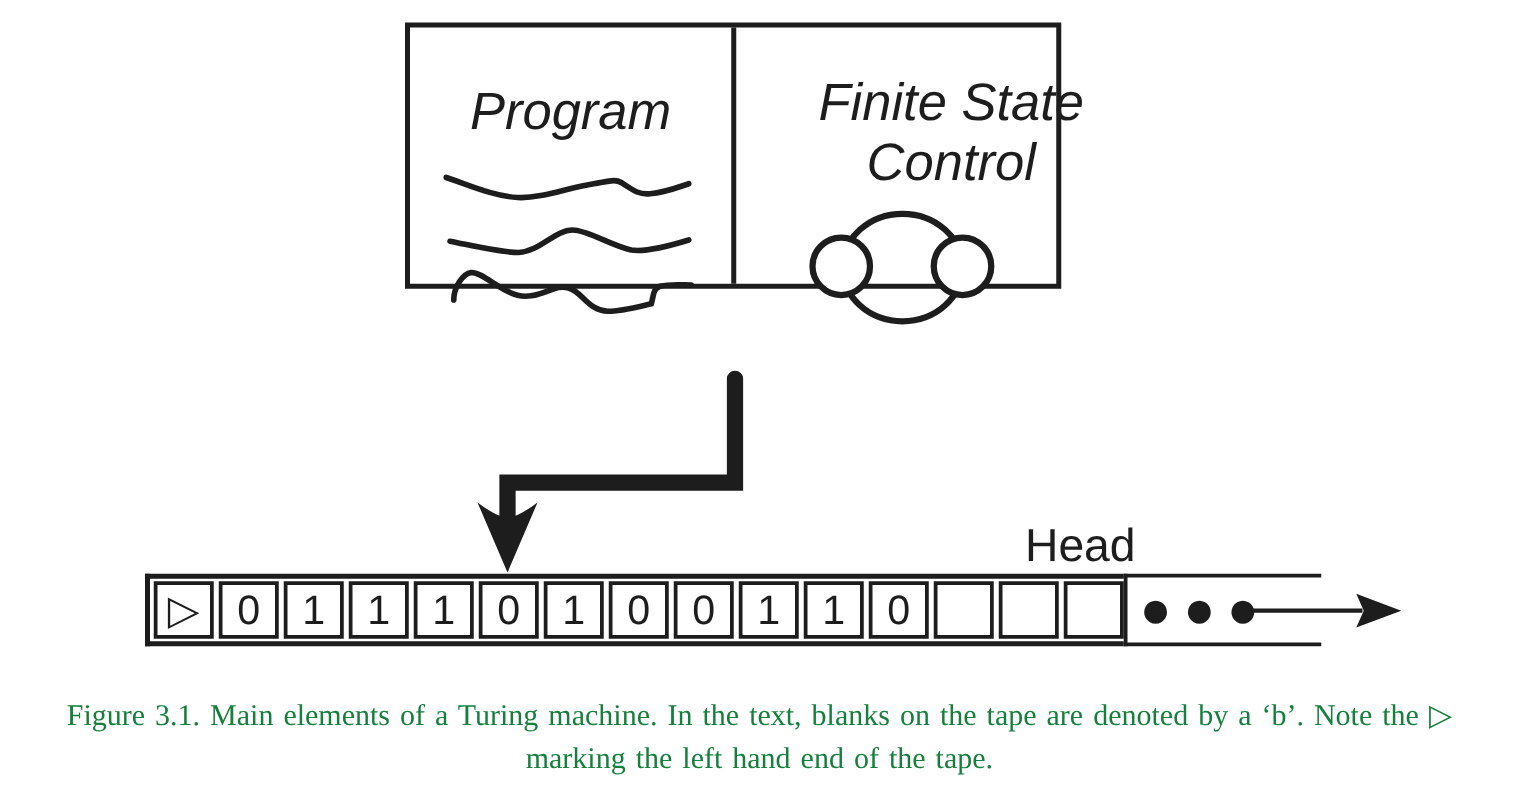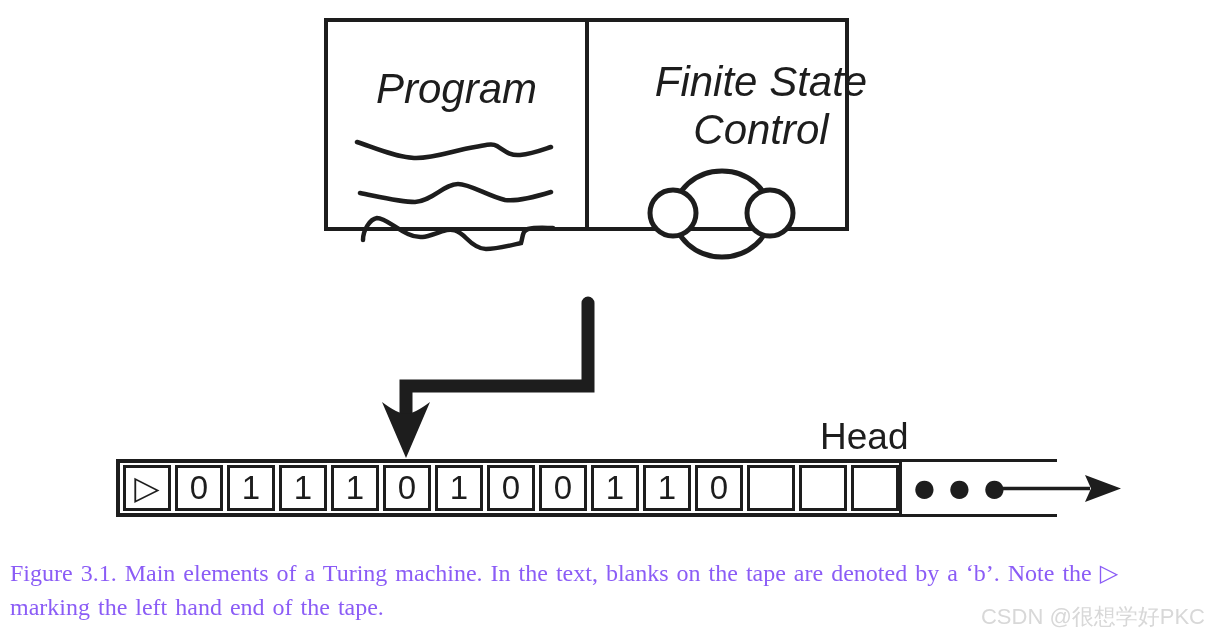--- a/index.html
+++ b/index.html
@@ -93,21 +93,22 @@
   .head-line{fill:none;stroke:var(--ink);stroke-width:13;stroke-linecap:round;stroke-linejoin:miter;}
   .solid{fill:var(--ink);stroke:none;}
   .thin-arrow{fill:none;stroke:var(--ink);stroke-width:3.5;}
   
   .caption{
     position:absolute;left:10px;top:556px;width:1195px;
     font-family:"Liberation Serif","DejaVu Serif","DejaVu Sans",serif;
     font-size:24px;line-height:34px;
     word-spacing:2px;
     white-space:pre-line;
-    color:#8b5cf6;
+    color:#15803d;
+    text-align:center;
   }
   .watermark{
     position:absolute;right:5px;top:604px;
     font-size:22px;line-height:26px;
     color:var(--wm);
   }
 </style>
 </head>
 <body>
 
@@ -168,15 +169,14 @@
 
     <g>
       <line class="thin-arrow" x1="998" y1="488.5" x2="1090" y2="488.5"></line>
       <polygon class="solid" points="1121,488.5 1085,475 1091,488.5 1085,502"></polygon>
     </g>
   </svg>
 
   <div class="caption">Figure 3.1. Main elements of a Turing machine. In the text, blanks on the tape are denoted by a ‘b’. Note the ▷
 marking the left hand end of the tape.</div>
 
-  <div class="watermark">CSDN @很想学好PKC</div>
 
 </div>
 
 </body></html>

